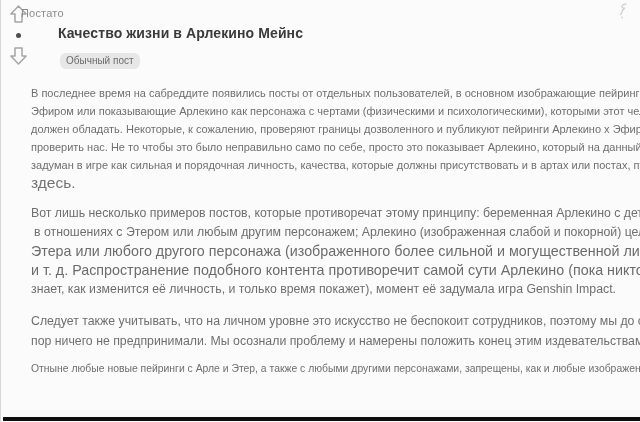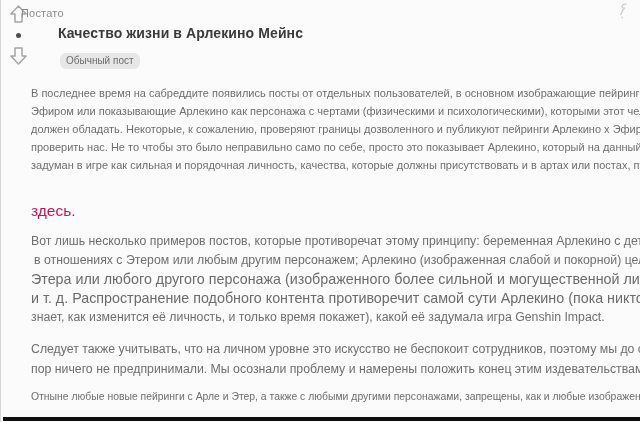--- a/index.html
+++ b/index.html
@@ -78,21 +78,21 @@
   .p2 .ln { line-height: 19px; font-size: 12.3px; }
   .p3 .ln { line-height: 20px; font-size: 12.5px; }
   .p4 .ln { line-height: 18.5px; }
   .p2 { margin-top: 12px; }
   .p3 { margin-top: 12px; }
   .p4 { margin-top: 9px; }
   .sz-xs { font-size: 10.4px !important; }
   .sz-s  { font-size: 11px !important; }
   .sz-m  { font-size: 12.3px !important; }
   .sz-l  { font-size: 14.3px !important; color: #6c6c6c; }
-  .sz-xl { font-size: 15.5px !important; color: #be185d; margin-top: 28px; }
+  .sz-xl { font-size: 15.5px !important; color: #737373; }
   .indent-1 { padding-left: 3px; }
 
   
   .stray-mark {
     position: absolute;
     left: 613px; top: 1px;
     width: 18px; height: 22px;
     pointer-events: none;
   }
   .bottom-bar {
@@ -145,21 +145,21 @@
       <div class="ln sz-s">проверить нас. Не то чтобы это было неправильно само по себе, просто это показывает Арлекино, который на данный момент</div>
       <div class="ln sz-s">задуман в игре как сильная и порядочная личность, качества, которые должны присутствовать и в артах или постах, публикуемых</div>
       <div class="ln sz-xl">здесь.</div>
     </div>
 
     <div class="para p2">
       <div class="ln sz-m">Вот лишь несколько примеров постов, которые противоречат этому принципу: беременная Арлекино с детьми и</div>
       <div class="ln sz-m indent-1">в отношениях с Этером или любым другим персонажем; Арлекино (изображенная слабой и покорной) целует</div>
       <div class="ln sz-l">Этера или любого другого персонажа (изображенного более сильной и могущественной личностью)</div>
       <div class="ln sz-l">и т. д. Распространение подобного контента противоречит самой сути Арлекино (пока никто не</div>
-      <div class="ln sz-m">знает, как изменится её личность, и только время покажет), какой её задумала игра Genshin Impact.</div>
+      <div class="ln sz-m">знает, как изменится её личность, и только время покажет), момент её задумала игра Genshin Impact.</div>
     </div>
 
     <div class="para p3">
       <div class="ln sz-m">Следует также учитывать, что на личном уровне это искусство не беспокоит сотрудников, поэтому мы до сих</div>
       <div class="ln sz-m">пор ничего не предпринимали. Мы осознали проблему и намерены положить конец этим издевательствам.</div>
     </div>
 
     <div class="para p4">
       <div class="ln sz-xs">Отныне любые новые пейринги с Арле и Этер, а также с любыми другими персонажами, запрещены, как и любые изображения, отдаленно</div>
     </div>

